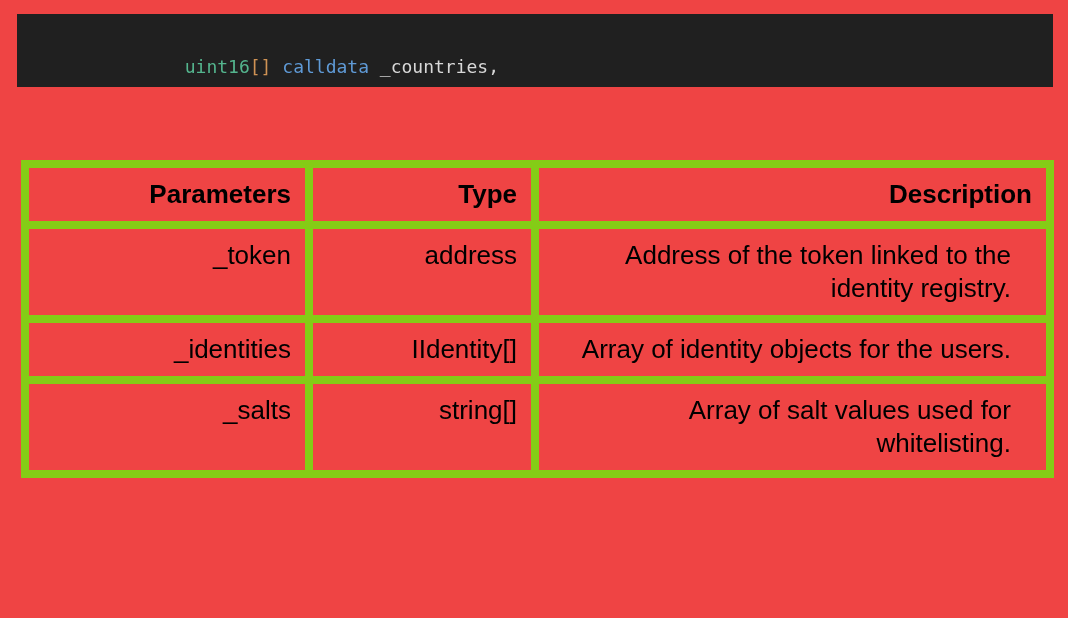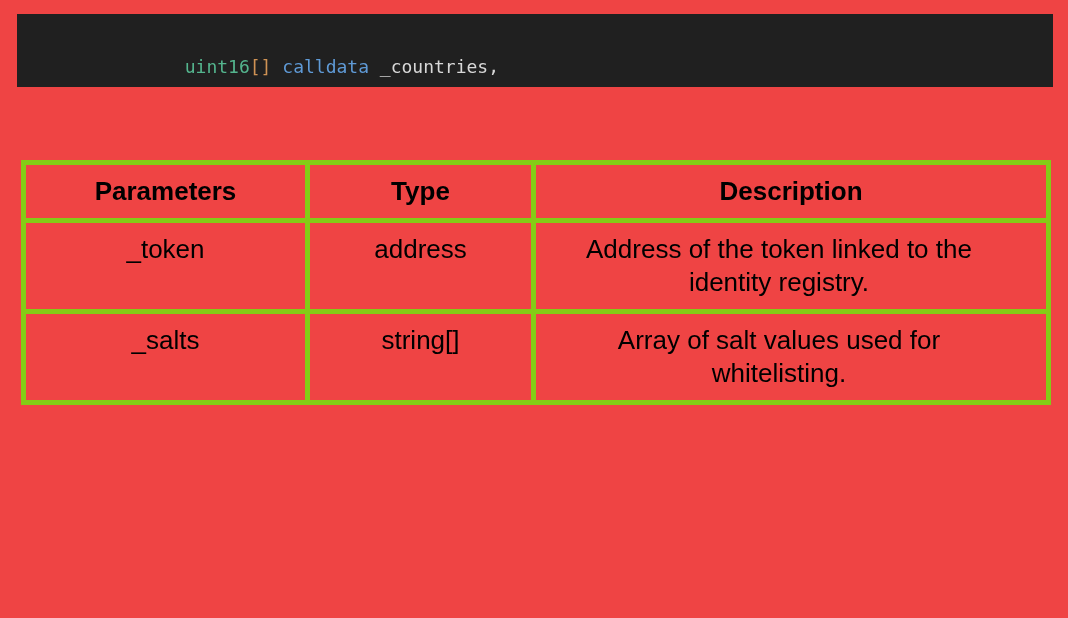--- a/index.html
+++ b/index.html
@@ -40,26 +40,26 @@
   table.params {
     position: absolute;
     left: 21px;
     top: 160px;
     border-collapse: collapse;
     table-layout: fixed;
     width: 1025px;
   }
   table.params th,
   table.params td {
-    border: 5px solid #84cc16;
+    border: 8px solid #84cc16;
     padding: 10px 14px;
     font-size: 26px;
     line-height: 33px;
     color: #000000;
-    text-align: center;
+    text-align: right;
     vertical-align: top;
     overflow: hidden;
   }
   table.params th {
     font-weight: bold;
     height: 55px;
   }
   .col-param { width: 284px; }
   .col-type  { width: 226px; }
   .col-desc  { width: 515px; }
@@ -94,20 +94,27 @@
     </thead>
     <tbody>
       <tr class="row-tall">
         <td>_token</td>
         <td>address</td>
         <td>
             <div class="desc-text">Address of the token linked to the identity registry.</div>
           </td>
       </tr>
       <tr class="row-short">
+        <td>_identities</td>
+        <td>IIdentity[]</td>
+        <td>
+            <div class="desc-text">Array of identity objects for the users.</div>
+          </td>
+      </tr>
+      <tr class="row-short">
         <td>_salts</td>
         <td>string[]</td>
         <td>
             <div class="desc-text">Array of salt values used for whitelisting.</div>
           </td>
       </tr>
     </tbody>
   </table>
 
 </div>

